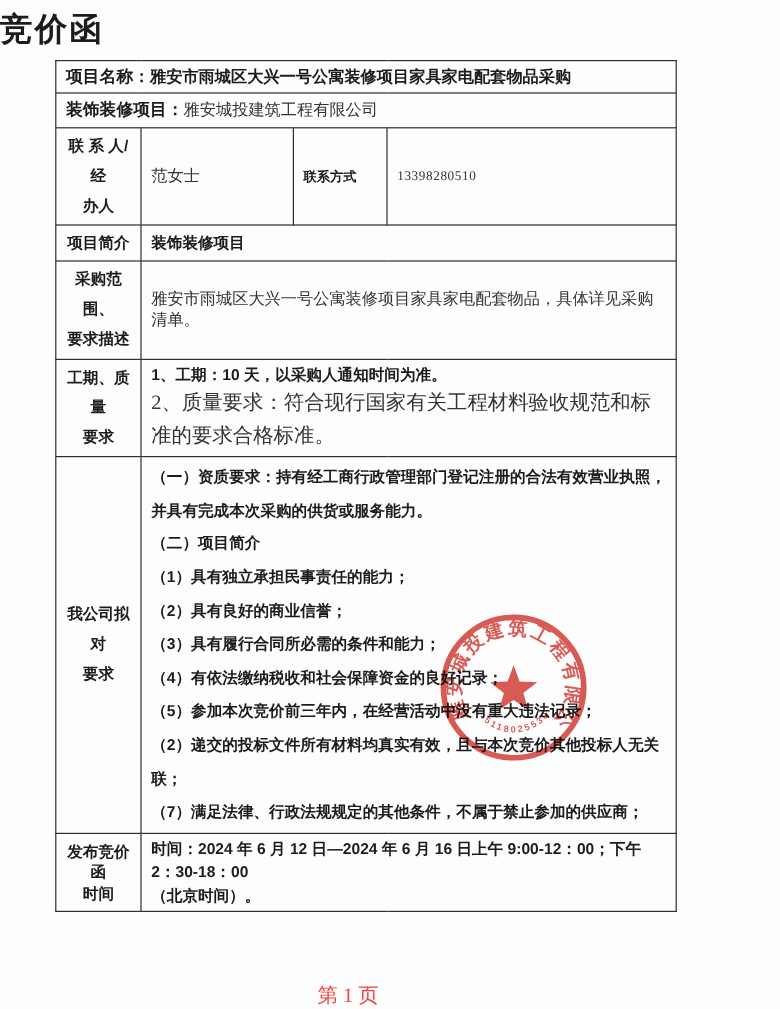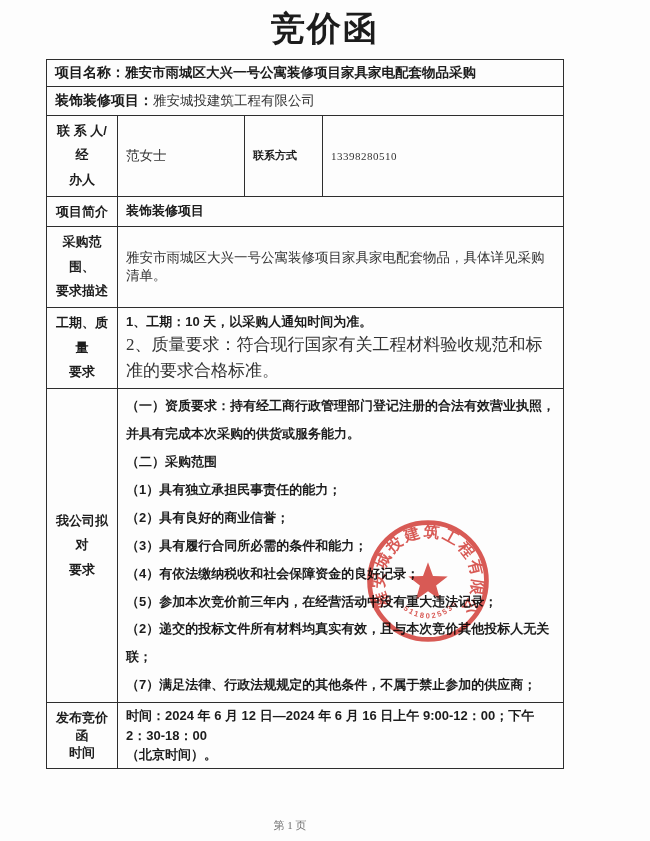--- a/index.html
+++ b/index.html
@@ -8,22 +8,21 @@
     position:relative;
     width:650px; height:841px;
     margin:0 auto;
     background:#fdfdfd;
     color:#1c1c1c;
     font-family:"Liberation Sans", sans-serif;
     overflow:hidden;
   }
   .doc-title {
     margin:8px 0 10px 0;
-    text-align:center;
-    font-size:34px;
+    font-size:27px;
     font-weight:700;
     letter-spacing:2px;
     line-height:1.2;
   }
   .intro {
     margin:0 44px 12px 47px;
     font-size:15.5px;
     font-weight:700;
     line-height:28px;
     text-indent:48px;
@@ -76,22 +75,22 @@
     white-space:pre-line;
     line-height:1.5;
     font-size:13px;
   }
   .sched-cell { line-height:1.55; font-size:13px; padding-top:6px; vertical-align:top; }
   .footer {
     position:absolute;
     left:0; right:70px;
     top:818px;
     text-align:center;
-    font-size:11px;
-    color:#737373;
+    font-size:17px;
+    color:#ef4444;
     font-family:"Liberation Serif", serif;
   }
   .stamp {
     position:absolute;
     left:244px; top:126px;
     width:132px; height:132px;
     opacity:0.87;
     mix-blend-mode:multiply;
     pointer-events:none;
   }
@@ -147,21 +146,21 @@
         <div class="hei">1、工期：10 天，以采购人通知时间为准。</div>
         <div class="song" style="font-size:17px">2、质量要求：符合现行国家有关工程材料验收规范和标准的要求合格标准。</div>
       </td>
     </tr>
 
     <tr style="height:278px">
       <td class="lbl">我公司拟对
 要求</td>
       <td colspan="3" class="qual-cell">
         <p>（一）资质要求：持有经工商行政管理部门登记注册的合法有效营业执照，并具有完成本次采购的供货或服务能力。</p>
-        <p>（二）采购范围</p>
+        <p>（二）项目简介</p>
         <p>（1）具有独立承担民事责任的能力；</p>
         <p>（2）具有良好的商业信誉；</p>
         <p>（3）具有履行合同所必需的条件和能力；</p>
         <p>（4）有依法缴纳税收和社会保障资金的良好记录；</p>
         <p>（5）参加本次竞价前三年内，在经营活动中没有重大违法记录；</p>
         <p>（2）递交的投标文件所有材料均真实有效，且与本次竞价其他投标人无关联；</p>
         <p>（7）满足法律、行政法规规定的其他条件，不属于禁止参加的供应商；</p>
 
         <svg class="stamp" viewBox="0 0 140 140">
           <defs>

